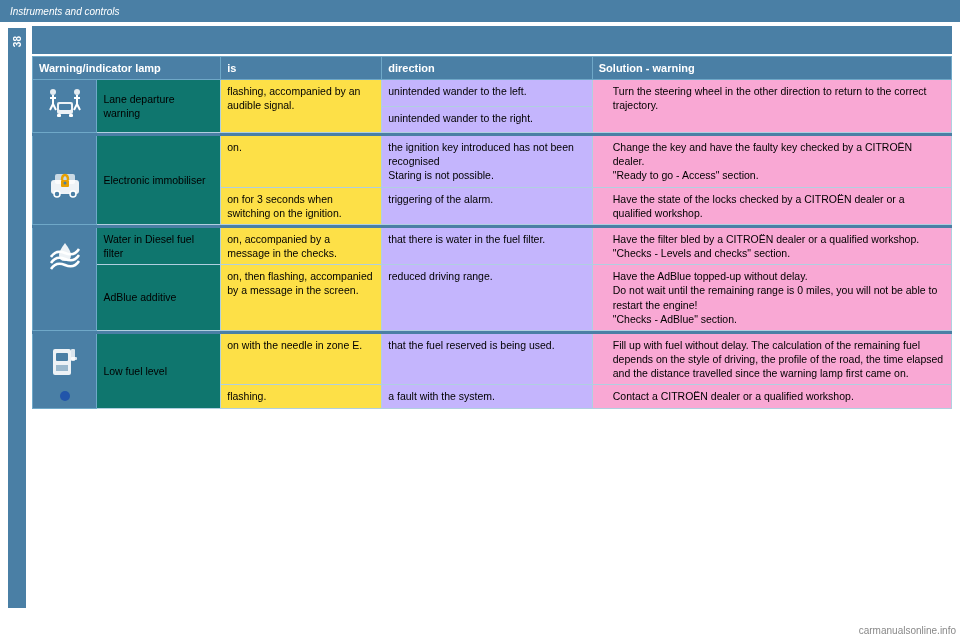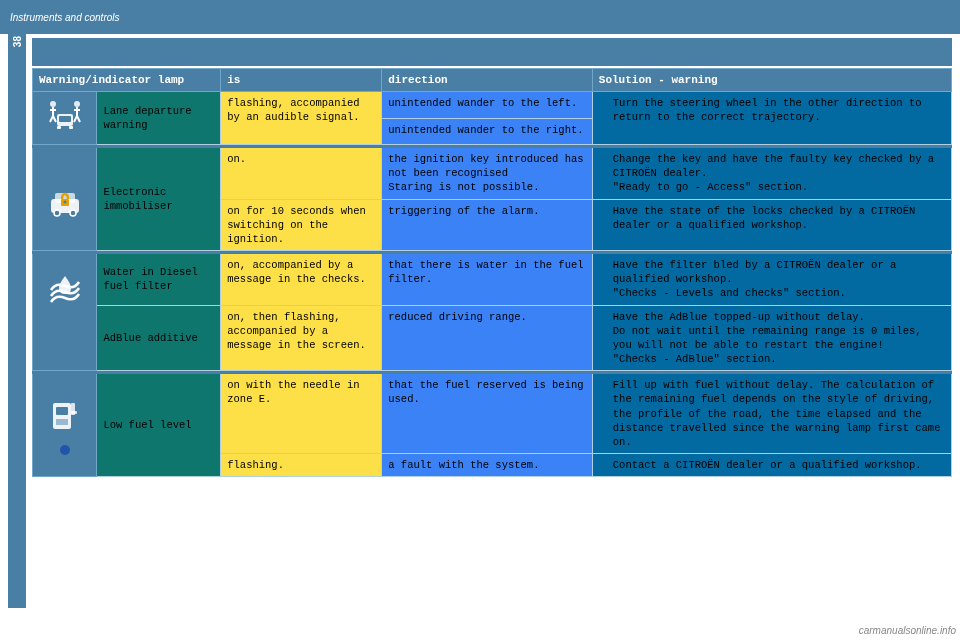--- a/index.html
+++ b/index.html
@@ -8,21 +8,21 @@
       height: 640px;
       background: #fff;
       font-family: Arial, Helvetica, sans-serif;
       font-size: 11px;
       overflow: hidden;
       position: relative;
     }
 
     .page-header {
       background: #4a7fa5;
-      height: 34px;
+      height: 22px;
       display: flex;
       align-items: center;
       padding: 0 10px;
     }
 
     .page-header-text {
       color: #fff;
       font-size: 10px;
       font-style: italic;
     }
@@ -57,21 +57,20 @@
     .section-header {
       background: #4a7fa5;
       height: 28px;
       margin-bottom: 2px;
     }
 
     table {
       width: 100%;
       border-collapse: collapse;
       font-size: 10.5px;
-      font-family: Liberation Mono, monospace;
     }
 
     .col-header {
       background: #4a7fa5;
       color: #fff;
       font-weight: bold;
       padding: 5px 6px;
       text-align: left;
       border: 1px solid #6fa8c8;
       font-size: 11px;
@@ -97,26 +96,26 @@
       width: 100px;
       vertical-align: middle;
     }
 
     .is-cell {
       background: #fde047;
       width: 130px;
     }
 
     .indicates-cell {
-      background: #3b82f6;
+      background: #c4b5fd;
       width: 170px;
     }
 
     .solution-cell {
-      background: #0369a1;
+      background: #f9a8d4;
       width: 290px;
       padding-left: 20px;
     }
 
     .row-divider td {
       background: #4a7fa5;
       height: 3px;
       padding: 0;
       border-color: #4a7fa5;
     }
@@ -126,21 +125,20 @@
       align-items: center;
       justify-content: center;
     }
 
     .watermark {
       position: absolute;
       bottom: 4px;
       right: 4px;
       font-size: 10px;
       color: #888;
-      font-style: italic;
     }
 
     .blue-dot {
       width: 10px;
       height: 10px;
       background: #2255aa;
       border-radius: 50%;
       margin: 2px auto;
     }
   </style>
@@ -222,21 +220,21 @@
               <circle cx="18" cy="25" r="1.5" fill="#4a7fa5"></circle>
             </svg>
           </div>
         </td>
         <td class="name-cell" rowspan="2">Electronic immobiliser</td>
         <td class="is-cell">on.</td>
         <td class="indicates-cell">the ignition key introduced has not been recognised<br>Staring is not possible.</td>
         <td class="solution-cell">Change the key and have the faulty key checked by a CITROËN dealer.<br>"Ready to go - Access" section.</td>
       </tr>
       <tr>
-        <td class="is-cell">on for 10 seconds when switching on the ignition.</td>
+        <td class="is-cell">on for 3 seconds when switching on the ignition.</td>
         <td class="indicates-cell">triggering of the alarm.</td>
         <td class="solution-cell">Have the state of the locks checked by a CITROËN dealer or a qualified workshop.</td>
       </tr>
 
       <tr class="row-divider">
         <td colspan="5"></td>
       </tr>
 
       <tr>
         <td class="icon-cell" rowspan="2">

